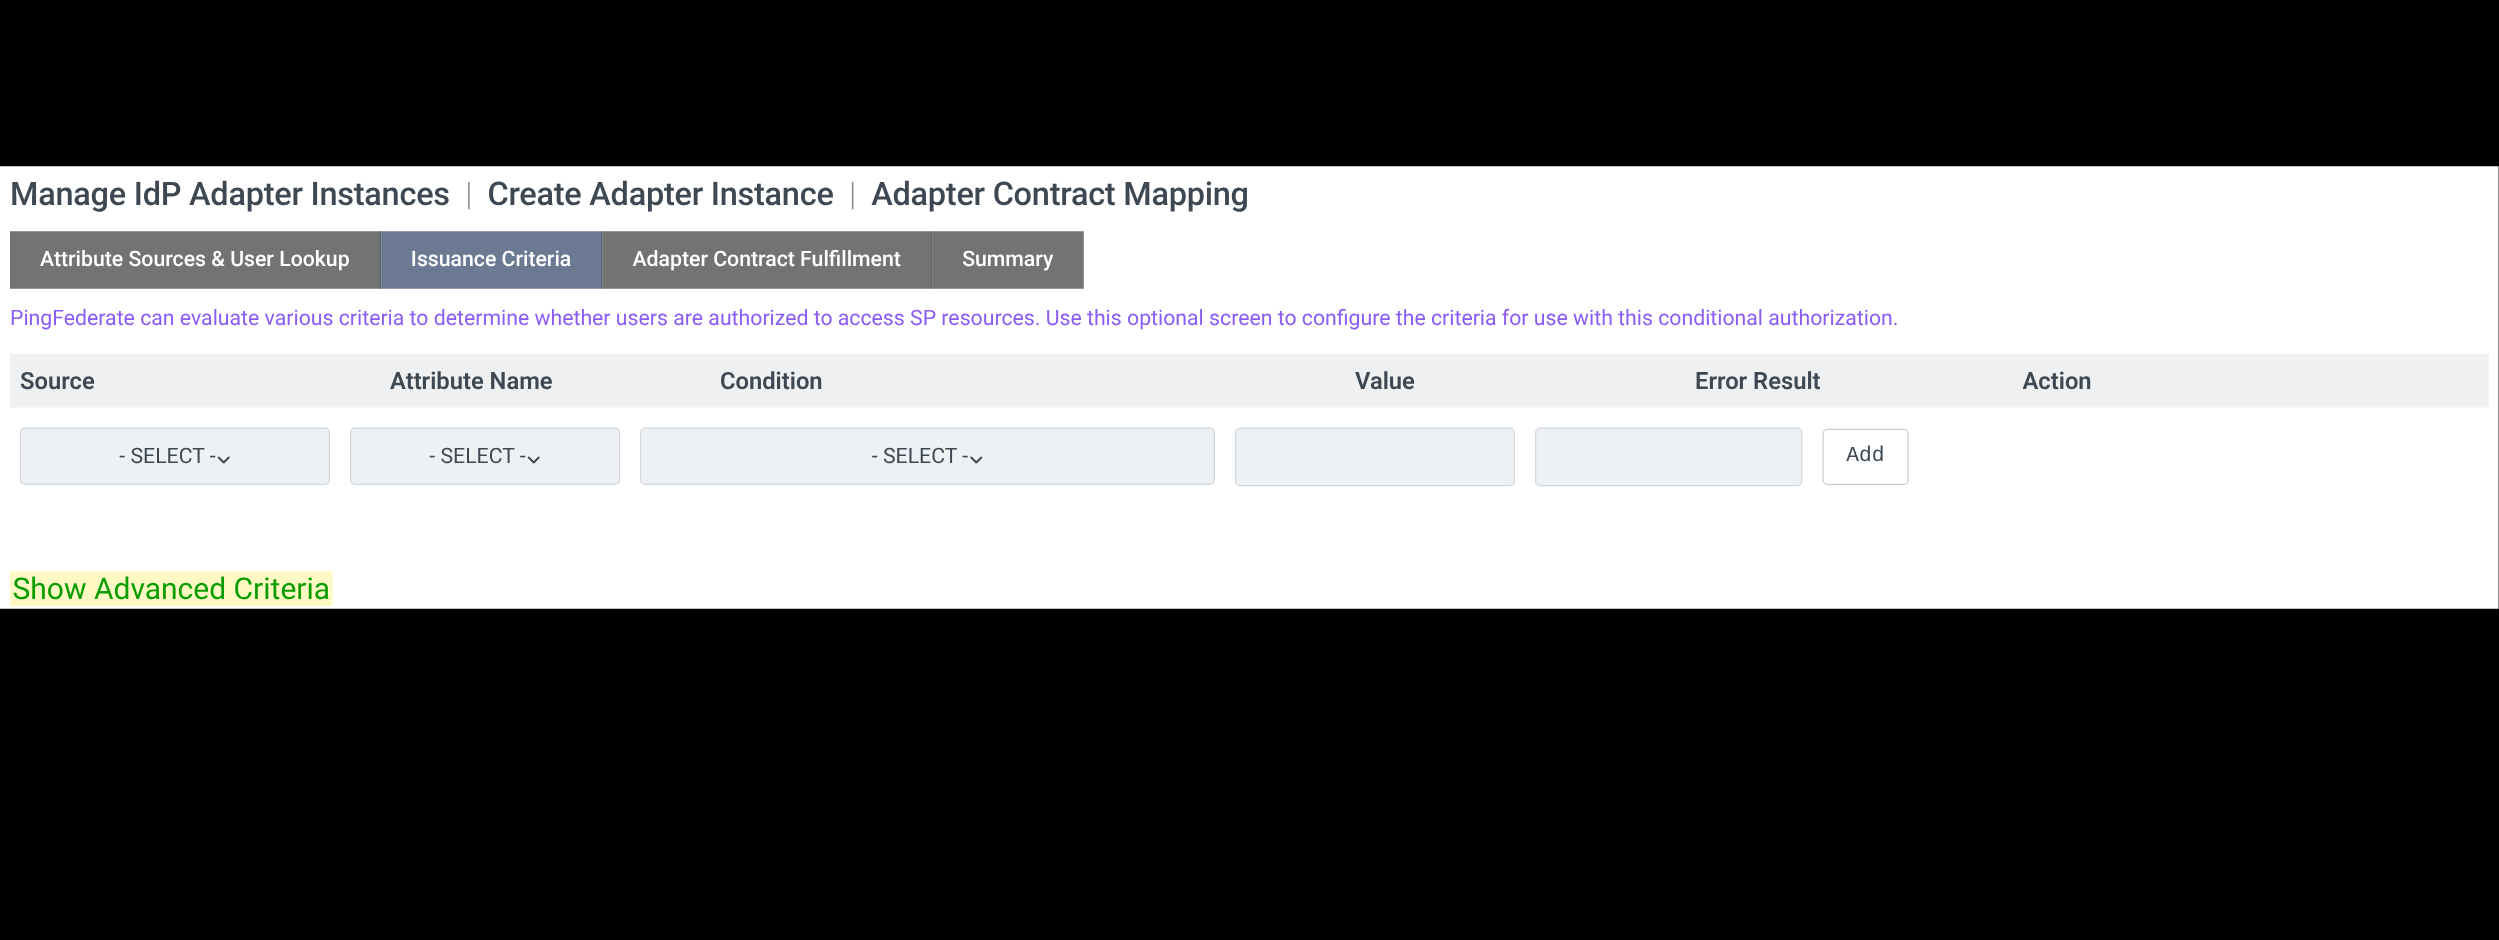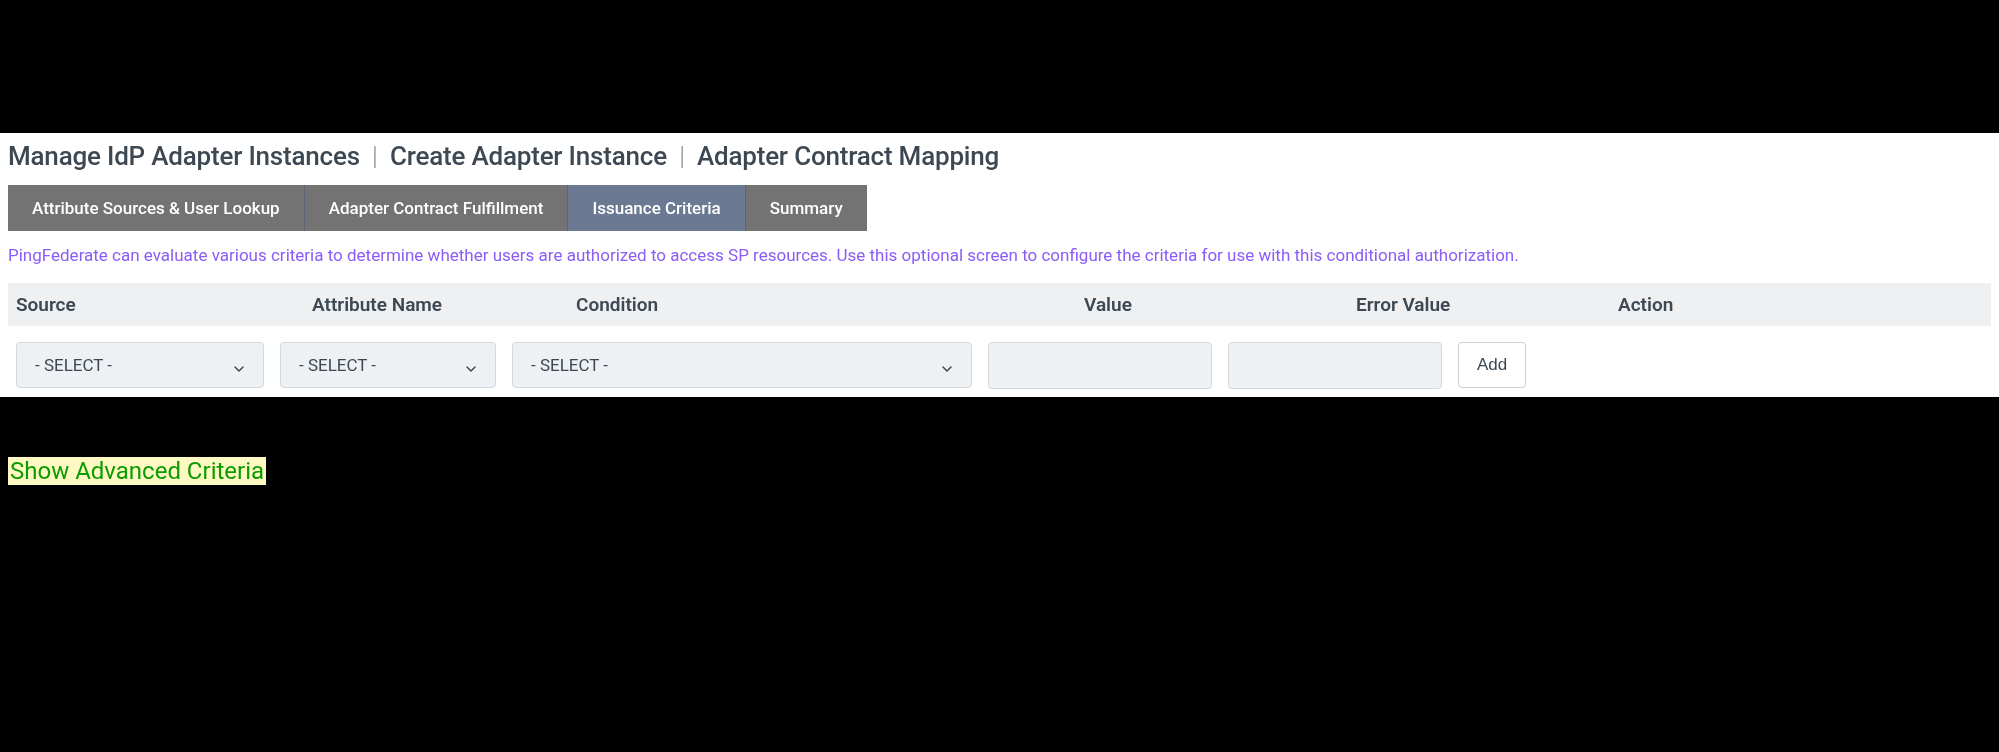--- a/index.html
+++ b/index.html
@@ -10,21 +10,21 @@
     body {
       font-family: -apple-system, BlinkMacSystemFont, "Segoe UI", Roboto, Arial, sans-serif;
       background: #000;
       width: 1999px;
       height: 752px;
     }
     .page-container {
       background: #fff;
       margin-top: 133px;
       padding: 8px 8px 0 8px;
-      height: 264px;
+      height: 354px;
     }
     .breadcrumb {
       font-size: 26px;
       font-weight: 500;
       color: #3d4852;
       margin-bottom: 14px;
       letter-spacing: -0.2px;
     }
     .breadcrumb-sep {
       color: #8a9199;
@@ -91,21 +91,21 @@
       width: 230px;
       padding-right: 16px;
     }
     .col-action {
       width: 78px;
       text-align: left;
     }
     .select-box {
       display: flex;
       align-items: center;
-      justify-content: space-between;
+      justify-content: center;
       background: #eef1f4;
       border: 1px solid #d2d8de;
       border-radius: 4px;
       padding: 12px 18px;
       font-size: 17px;
       color: #3d4852;
       cursor: pointer;
       width: 100%;
     }
     .input-box {
@@ -119,20 +119,21 @@
       height: 47px;
     }
     .add-btn {
       background: #fff;
       border: 1px solid #c9cfd6;
       border-radius: 4px;
       padding: 12px 18px;
       font-size: 17px;
       color: #3d4852;
       cursor: pointer;
+      font-family: Liberation Mono, monospace;
     }
     .advanced-link {
       display: inline-block;
       margin-top: 52px;
       font-size: 24px;
       color: #0a9c00;
       background: #fef9c3;
       padding: 0 2px;
       cursor: pointer;
     }
@@ -154,33 +155,33 @@
   <div class="breadcrumb">
     <span>Manage IdP Adapter Instances</span>
     <span class="breadcrumb-sep">|</span>
     <span>Create Adapter Instance</span>
     <span class="breadcrumb-sep">|</span>
     <span>Adapter Contract Mapping</span>
   </div>
 
   <div class="tabs">
     <div class="tab">Attribute Sources &amp; User Lookup</div>
+    <div class="tab active">Issuance Criteria</div>
     <div class="tab">Adapter Contract Fulfillment</div>
-    <div class="tab active">Issuance Criteria</div>
     <div class="tab">Summary</div>
   </div>
 
   <div class="description">PingFederate can evaluate various criteria to determine whether users are authorized to access SP resources. Use this optional screen to configure the criteria for use with this conditional authorization.</div>
 
   <div class="grid-header">
     <div class="col-source">Source</div>
     <div class="col-attr">Attribute Name</div>
     <div class="col-condition">Condition</div>
     <div class="col-value">Value</div>
-    <div class="col-error">Error Value</div>
+    <div class="col-error">Error Result</div>
     <div class="col-action">Action</div>
   </div>
 
   <div class="grid-row">
     <div class="col-source">
       <div class="select-box">
         <span>- SELECT -</span>
         <span class="chevron-icon">
           <svg viewBox="0 0 12 12">
               <path d="M2 4 L6 8 L10 4" stroke="#3d4852" stroke-width="1.5" fill="none" stroke-linecap="round" stroke-linejoin="round"></path>

